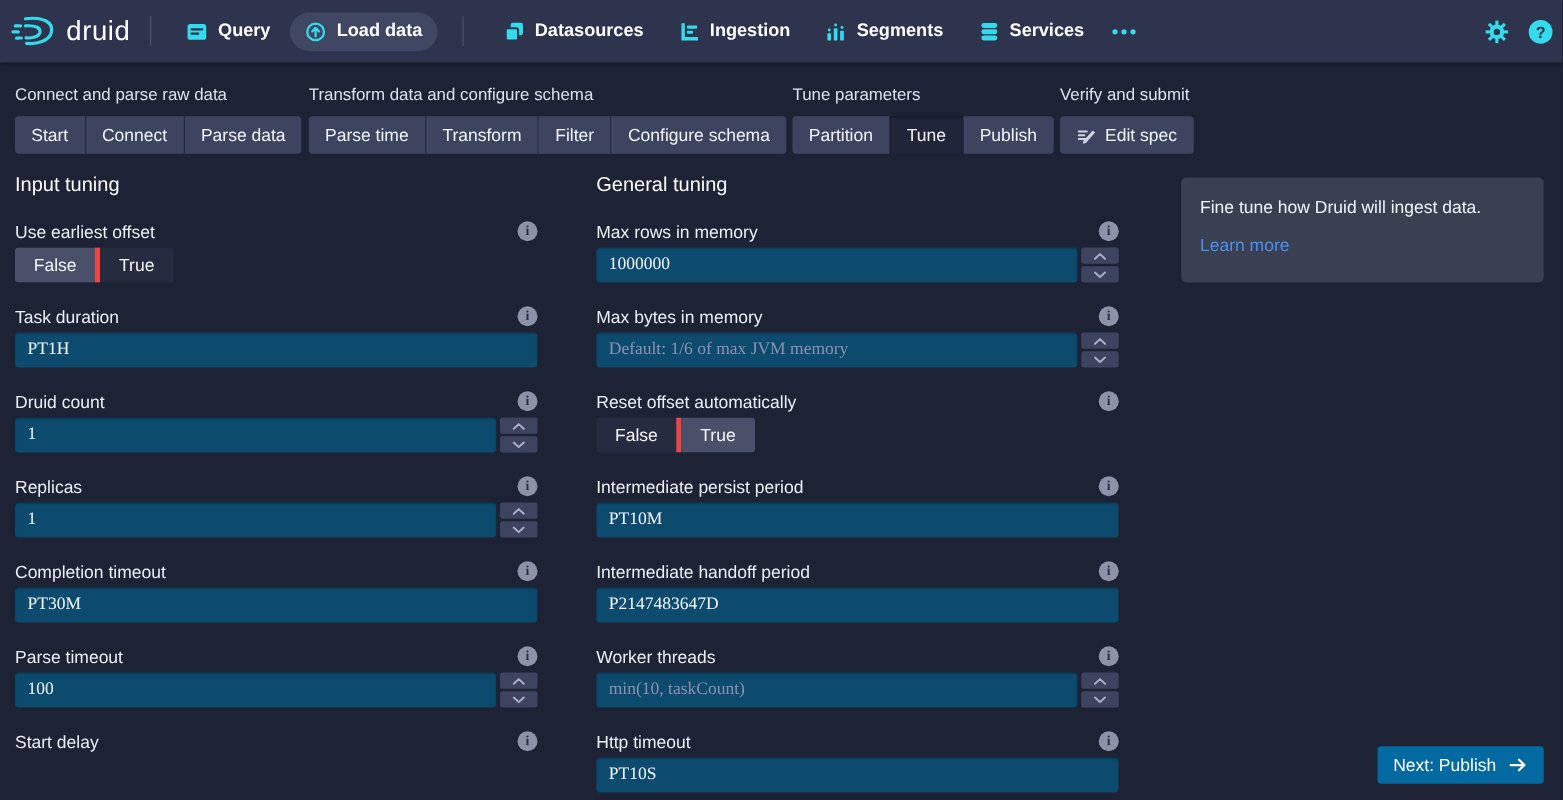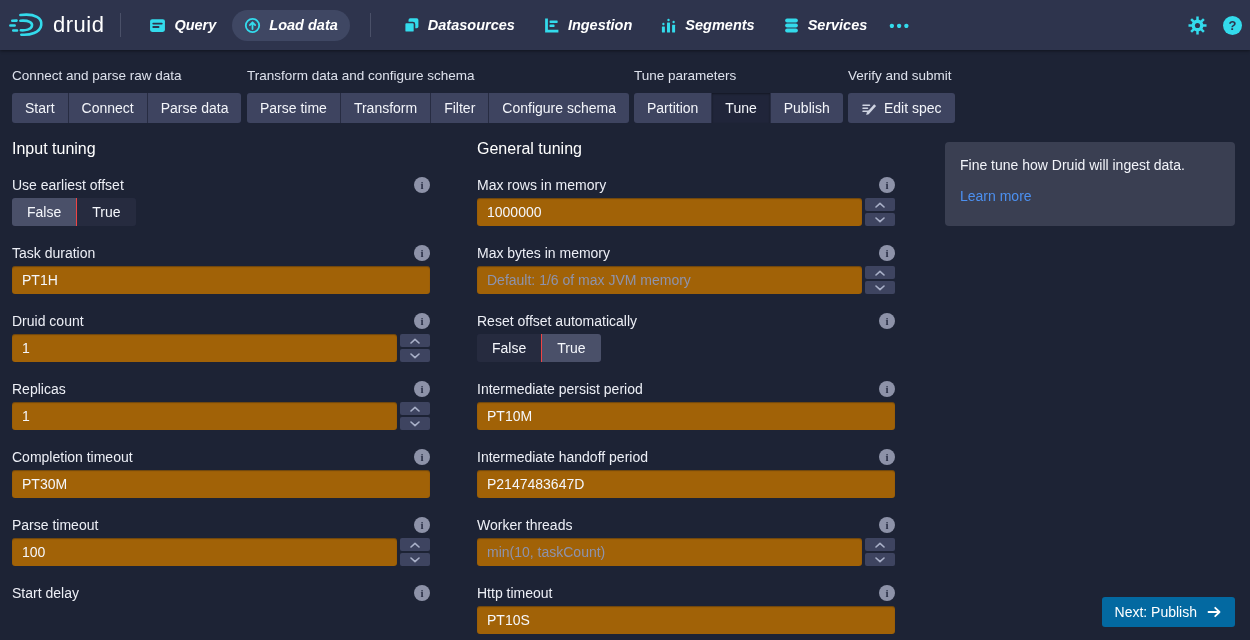--- a/index.html
+++ b/index.html
@@ -21,21 +21,20 @@
   }
   .brand { display:flex; align-items:center; gap:7px; cursor:pointer; }
   .brand-text { font-size:22px; font-weight:500; color:#fff; letter-spacing:.5px; }
   .nav-divider { width:1px; height:24px; background:#4a5068; margin:0 16px; }
   .nav-items { display:flex; align-items:center; gap:4px; }
   .nav-item {
     display:flex; align-items:center; gap:8px;
     padding:7px 12px; border-radius:16px;
     font-size:14.5px; font-weight:600; color:#fff; cursor:pointer;
     white-space:nowrap;
-    font-style:italic;
   }
   .nav-item.active { background:#3f4763; }
   .nav-more { color:#33dbec; font-size:15px; font-weight:700; letter-spacing:2px; padding:6px 10px; cursor:pointer; }
   .nav-right { margin-left:auto; display:flex; align-items:center; gap:16px; }
   .help-badge {
     width:19px; height:19px; border-radius:50%;
     background:#33dbec; color:#2e344d;
     display:flex; align-items:center; justify-content:center;
     font-size:13px; font-weight:700; cursor:pointer;
   }
@@ -68,38 +67,38 @@
   .info-icon {
     width:16px; height:16px; border-radius:50%;
     background:#8d92a8; color:#2a3046;
     font-family:"Liberation Serif",serif; font-size:11px; font-weight:700;
     display:flex; align-items:center; justify-content:center; cursor:pointer;
     flex:none;
   }
   .control-row { display:flex; height:28px; }
   .text-input {
     flex:1; min-width:0;
-    background:#a16207; border:none; border-radius:3px;
+    background:#0c4a6e; border:none; border-radius:3px;
     color:#f5f7fc; font-size:14px; padding:0 10px; height:28px;
-    font-family:Liberation Sans, sans-serif;
+    font-family:Liberation Serif, serif;
     box-shadow:inset 0 1px 1px rgba(14,18,30,.35);
     outline:none;
   }
   .text-input::placeholder { color:#8d93ad; opacity:1; }
   .stepper { width:30px; margin-left:3px; display:flex; flex-direction:column; gap:2px; }
   .stepper button {
     flex:1; background:#3e4460; border:none; border-radius:2px;
     display:flex; align-items:center; justify-content:center; cursor:pointer; padding:0;
   }
   .segmented { display:inline-flex; height:28px; border-radius:3px; overflow:hidden; background:#20253a; }
   .seg-btn {
     border:none; padding:0 15px; font-size:14px; color:#f5f7fc;
     font-family:"Liberation Sans",sans-serif;
     background:#262b3f; cursor:pointer; display:flex; align-items:center;
-    border-right:1px solid #ef4444;
+    border-right:4px solid #ef4444;
   }
   .seg-btn:last-child { border-right:none; }
   .seg-btn.selected { background:#4a5069; }
 
   
   .callout {
     position:absolute; left:945px; top:142px; width:290px; height:84px;
     background:#3a3f52; border-radius:4px; padding:15px;
   }
   .callout-text { font-size:14px; color:#f2f4fa; }

